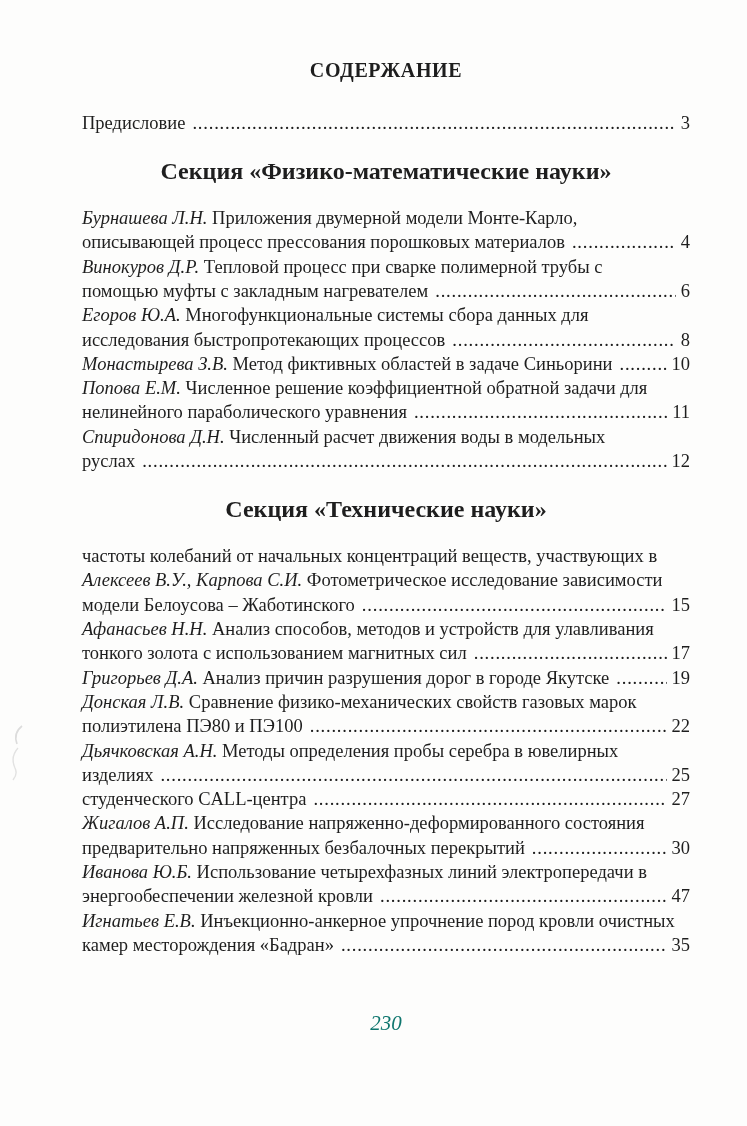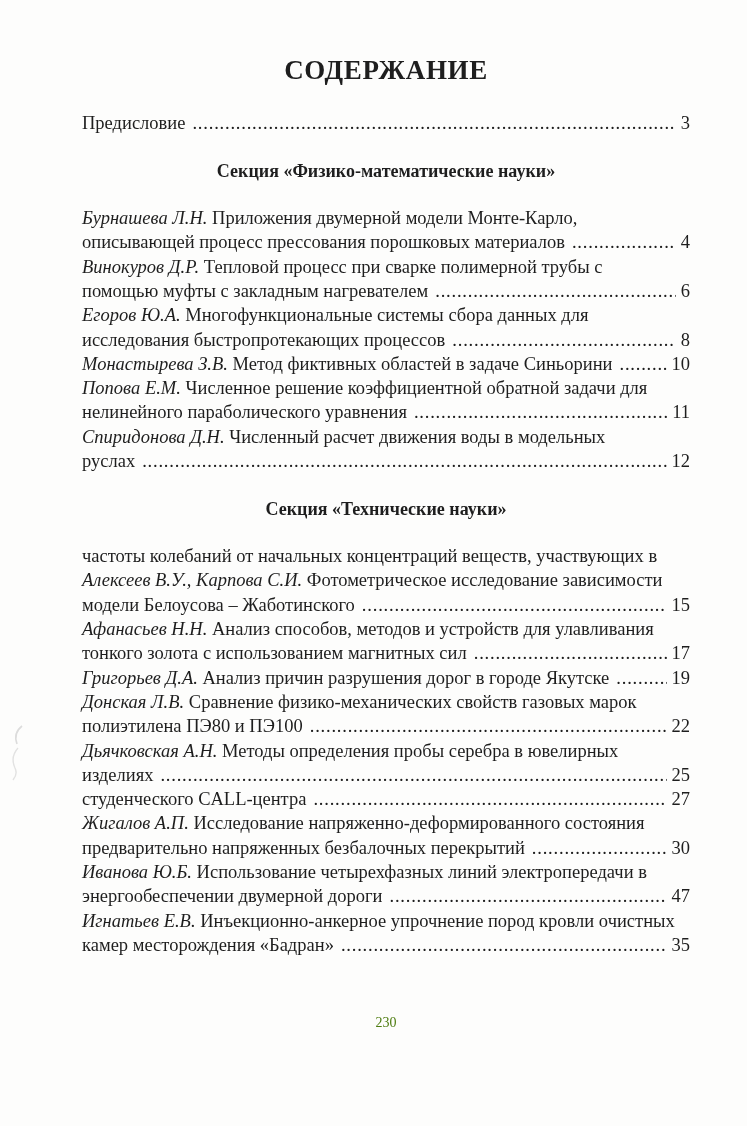--- a/index.html
+++ b/index.html
@@ -16,21 +16,21 @@
   .content {
     position: absolute;
     left: 82px;
     top: 0;
     width: 608px;
   }
   .doc-title {
     margin-top: 58px;
     text-align: center;
     font-weight: bold;
-    font-size: 27px;
+    font-size: 20px;
     line-height: 24px;
     letter-spacing: 0.6px;
   }
   .row, .line {
     font-size: 18.5px;
     line-height: 24.3px;
     white-space: nowrap;
   }
   .leader {
     display: flex;
@@ -48,31 +48,32 @@
   .dots::after {
     content: "....................................................................................................................................................................................";
     letter-spacing: 0.8px;
   }
   .pagenum { white-space: nowrap; }
   .preface-row { margin-top: 29px; }
   .section { margin-top: 24px; }
   .section-heading {
     text-align: center;
     font-weight: bold;
-    font-size: 18px;
+    font-size: 24px;
     line-height: 24.3px;
   }
   .entry-list { margin-top: 22.5px; }
   .authors { font-style: italic; }
   .folio {
     margin-top: 54px;
     text-align: center;
-    font-size: 14px;
+    font-size: 21px;
     line-height: 24px;
-    color: #4d7c0f;
+    color: #0f766e;
+    font-style: italic;
   }
   .pencil-mark {
     position: absolute;
     left: 2px;
     top: 722px;
     opacity: 0.55;
     pointer-events: none;
   }
 </style>
 </head>
@@ -200,21 +201,21 @@
               <div class="line"><span class="txt"><i class="authors">Жигалов А.П. </i>Исследование напряженно-деформированного состояния</span></div>
               <div class="line leader">
                 <span class="txt">предварительно напряженных безбалочных перекрытий</span>
                 <span class="dots"></span>
                 <span class="pagenum">30</span>
               </div>
             </div>
             <div class="entry">
               <div class="line"><span class="txt"><i class="authors">Иванова Ю.Б. </i>Использование четырехфазных линий электропередачи в</span></div>
               <div class="line leader">
-                <span class="txt">энергообеспечении двумерной дороги</span>
+                <span class="txt">энергообеспечении железной кровли</span>
                 <span class="dots"></span>
                 <span class="pagenum">47</span>
               </div>
             </div>
             <div class="entry">
               <div class="line"><span class="txt"><i class="authors">Игнатьев Е.В. </i>Инъекционно-анкерное упрочнение пород кровли очистных</span></div>
               <div class="line leader">
                 <span class="txt">камер месторождения «Бадран»</span>
                 <span class="dots"></span>
                 <span class="pagenum">35</span>

